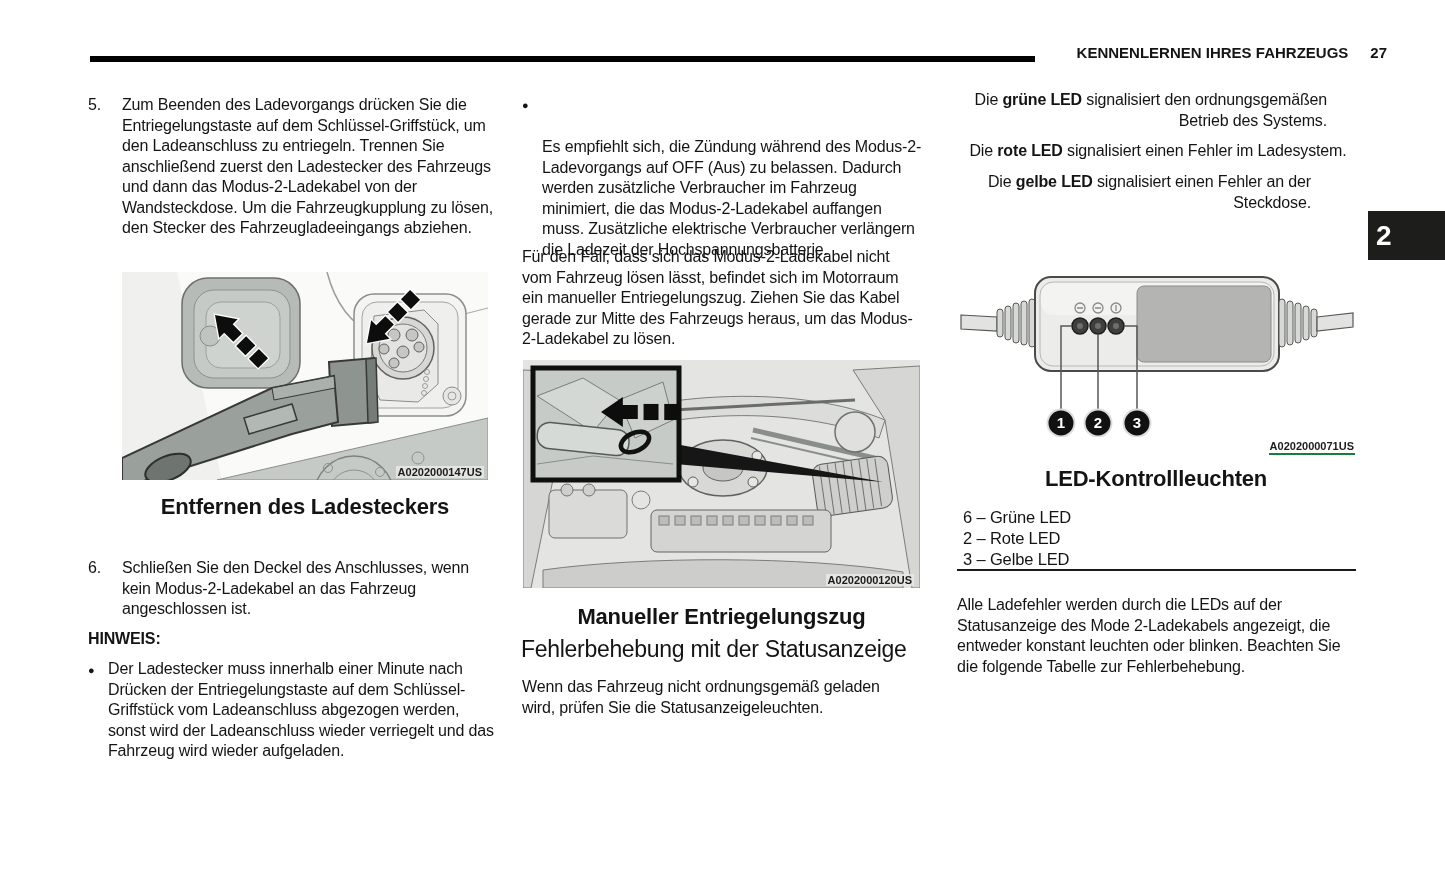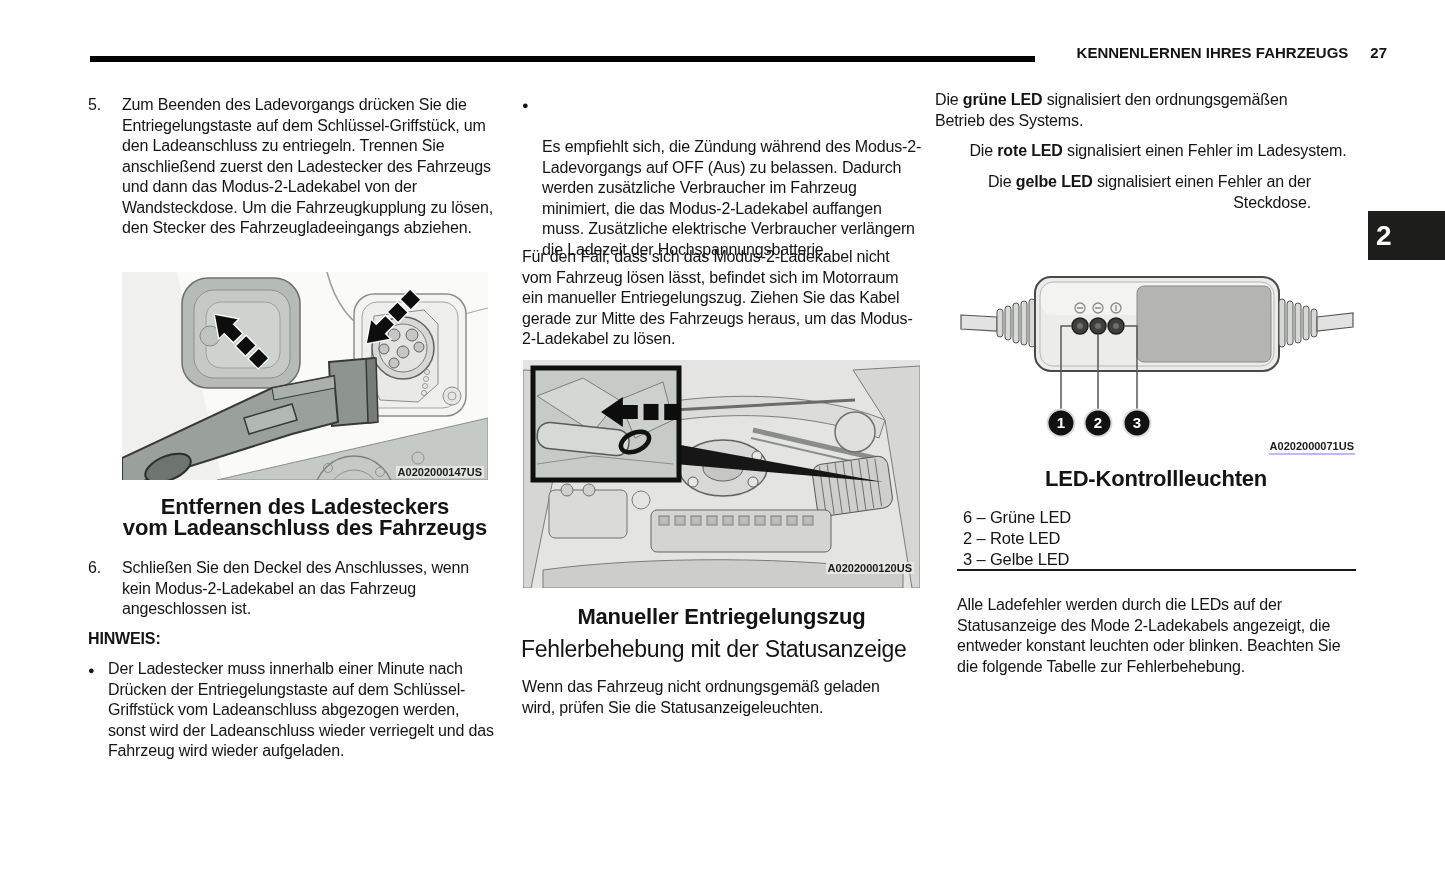--- a/index.html
+++ b/index.html
@@ -14,21 +14,21 @@
   .section-tab{background:#1d1d1b;color:#fff;display:flex;align-items:center;
                padding-left:8px;font-size:28px;font-weight:bold;}
   .num-item{display:flex;}
   .num{width:34px;flex:none;}
   .bullet-item{display:flex;}
   .dot{width:20px;flex:none;font-size:11px;line-height:20.5px;padding-top:1px;}
   .caption{font-size:22px;font-weight:bold;text-align:center;line-height:21px;letter-spacing:-0.2px;}
   .heading{font-size:23px;font-weight:400;letter-spacing:-0.3px;line-height:26px;}
   .fig-code{position:absolute;font-size:11px;font-weight:bold;color:#1c1c1c;
             background:rgba(233,233,231,0.85);padding:0 2px;letter-spacing:0;}
-  .fig-code-underlined{background:#fff;border-bottom:2px solid #c4b5fd;padding:0 1px 1px 1px;}
+  .fig-code-underlined{background:#fff;border-bottom:2px solid #15803d;padding:0 1px 1px 1px;}
   .legend-line{font-size:16.5px;line-height:21px;letter-spacing:-0.15px;}
   .thin-rule{background:#1a1a1a;height:2px;}
   svg{display:block;}
 </style>
 </head>
 <body>
 
 <div class="page">
 
   <div class="abs top-rule" style="left:90px;top:56px;width:945px;"></div>
@@ -104,21 +104,20 @@
       <g transform="translate(245,71) rotate(135)" fill="#0d0d0d" stroke="#ffffff" stroke-width="2.6" style="paint-order:stroke;">
         <path d="M0,0 L-19,-13 L-19,-6 L-32,-6 L-32,6 L-19,6 L-19,13 Z"></path>
         <rect x="-50" y="-7" width="13" height="14"></rect>
         <rect x="-68" y="-7" width="13" height="14"></rect>
       </g>
     </svg>
     <div class="fig-code" style="right:4px;bottom:2px;">A0202000147US</div>
   </div>
   <div class="abs caption" style="left:122px;top:496px;width:366px;">
     <div>Entfernen des Ladesteckers</div>
-    <div>vom Ladeanschluss des Fahrzeugs</div>
   </div>
 
   <div class="abs num-item body-text" style="left:88px;top:558px;width:406px;">
     <span class="num">6.</span>
     <span style="width:368px;">Schließen Sie den Deckel des Anschlusses, wenn kein Modus-2-Ladekabel an das Fahrzeug angeschlossen ist.</span>
   </div>
 
   <div class="abs body-text b" style="left:88px;top:629px;">HINWEIS:</div>
 
   <div class="abs bullet-item body-text" style="left:88px;top:659px;width:406px;">
@@ -181,29 +180,29 @@
         <rect x="14" y="66" width="92" height="26" rx="12" transform="rotate(6 60 80)" fill="#d6dad6" stroke="#575b57" stroke-width="1.5"></rect>
         <ellipse cx="112" cy="82" rx="15" ry="9" transform="rotate(-25 112 82)" fill="none" stroke="#111" stroke-width="4.5"></ellipse>
         <path d="M14,104 L70,96 L150,104" stroke="#8a8e8a" fill="none"></path>
         <g transform="translate(78,52) rotate(180) scale(1.15)" fill="#0d0d0d">
           <path d="M0,0 L-19,-13 L-19,-6 L-32,-6 L-32,6 L-19,6 L-19,13 Z"></path>
           <rect x="-50" y="-7" width="13" height="14"></rect>
           <rect x="-68" y="-7" width="13" height="14"></rect>
         </g>
       </g>
     </svg>
-    <div class="fig-code" style="right:6px;bottom:14px;">A0202000120US</div>
+    <div class="fig-code" style="right:6px;bottom:2px;">A0202000120US</div>
   </div>
   <div class="abs caption" style="left:523px;top:606px;width:397px;">Manueller Entriegelungszug</div>
 
   <div class="abs heading" style="left:521px;top:636px;width:410px;">Fehlerbehebung mit der Statusanzeige</div>
 
   <div class="abs body-text" style="left:522px;top:677px;width:382px;">Wenn das Fahrzeug nicht ordnungsgemäß geladen wird, prüfen Sie die Statusanzeigeleuchten.</div>
 
-  <div class="abs body-text" style="left:935px;top:90px;width:370px;">
+  <div class="abs body-text" style="left:957px;top:90px;width:370px;text-align:right;">
     <span>Die </span><span class="b">grüne LED</span><span> signalisiert den ordnungsgemäßen Betrieb des Systems.</span>
   </div>
   <div class="abs body-text" style="left:957px;top:141px;width:402px;text-align:center;">
     <span>Die </span><span class="b">rote LED</span><span> signalisiert einen Fehler im Ladesystem.</span>
   </div>
   <div class="abs body-text" style="left:971px;top:172px;width:340px;text-align:right;">
     <span>Die </span><span class="b">gelbe LED</span><span> signalisiert einen Fehler an der Steckdose.</span>
   </div>
 
   <div class="abs" style="left:957px;top:265px;width:398px;height:190px;">

